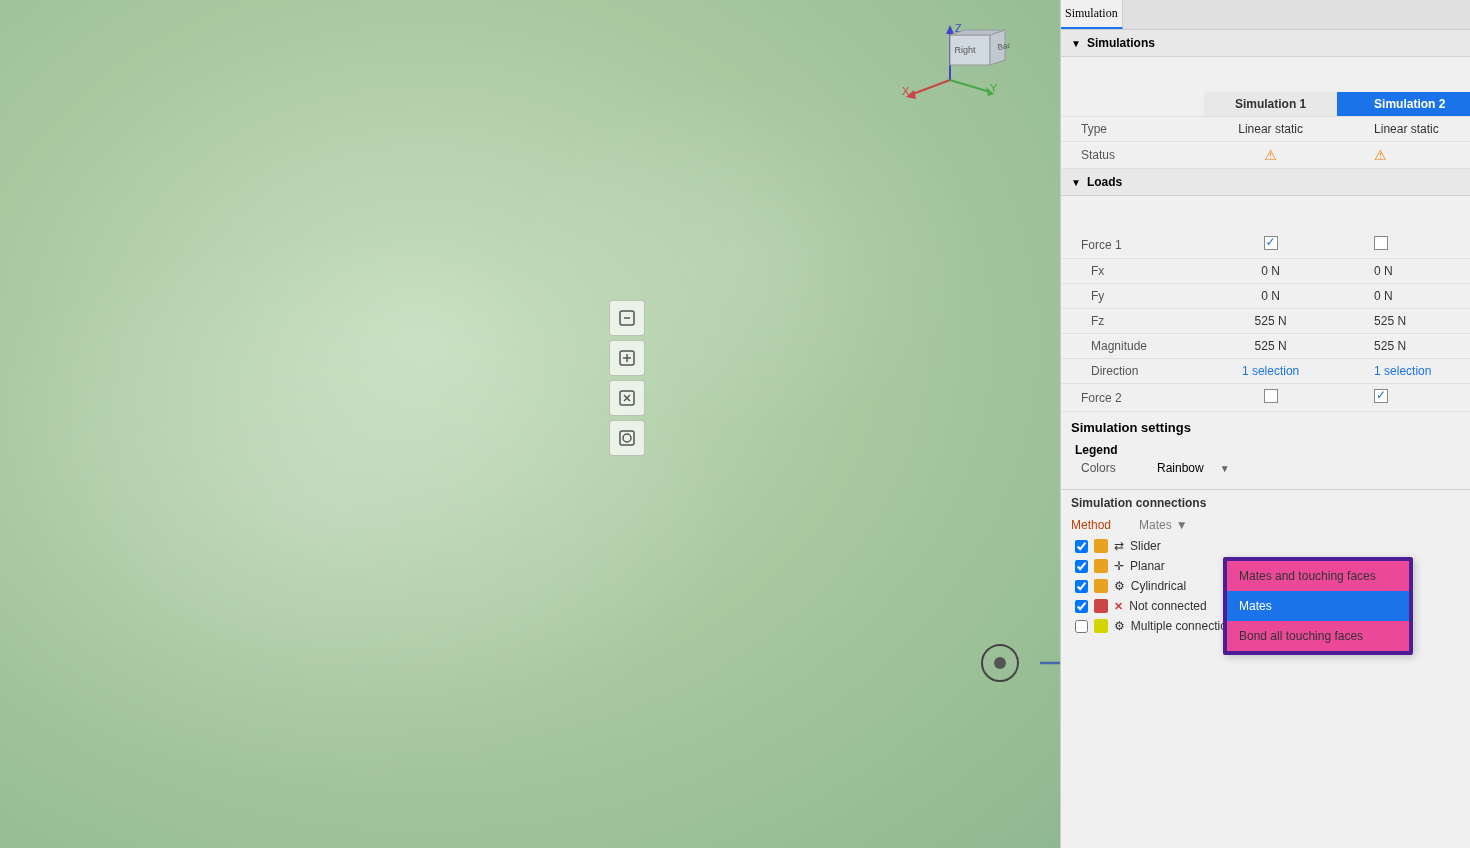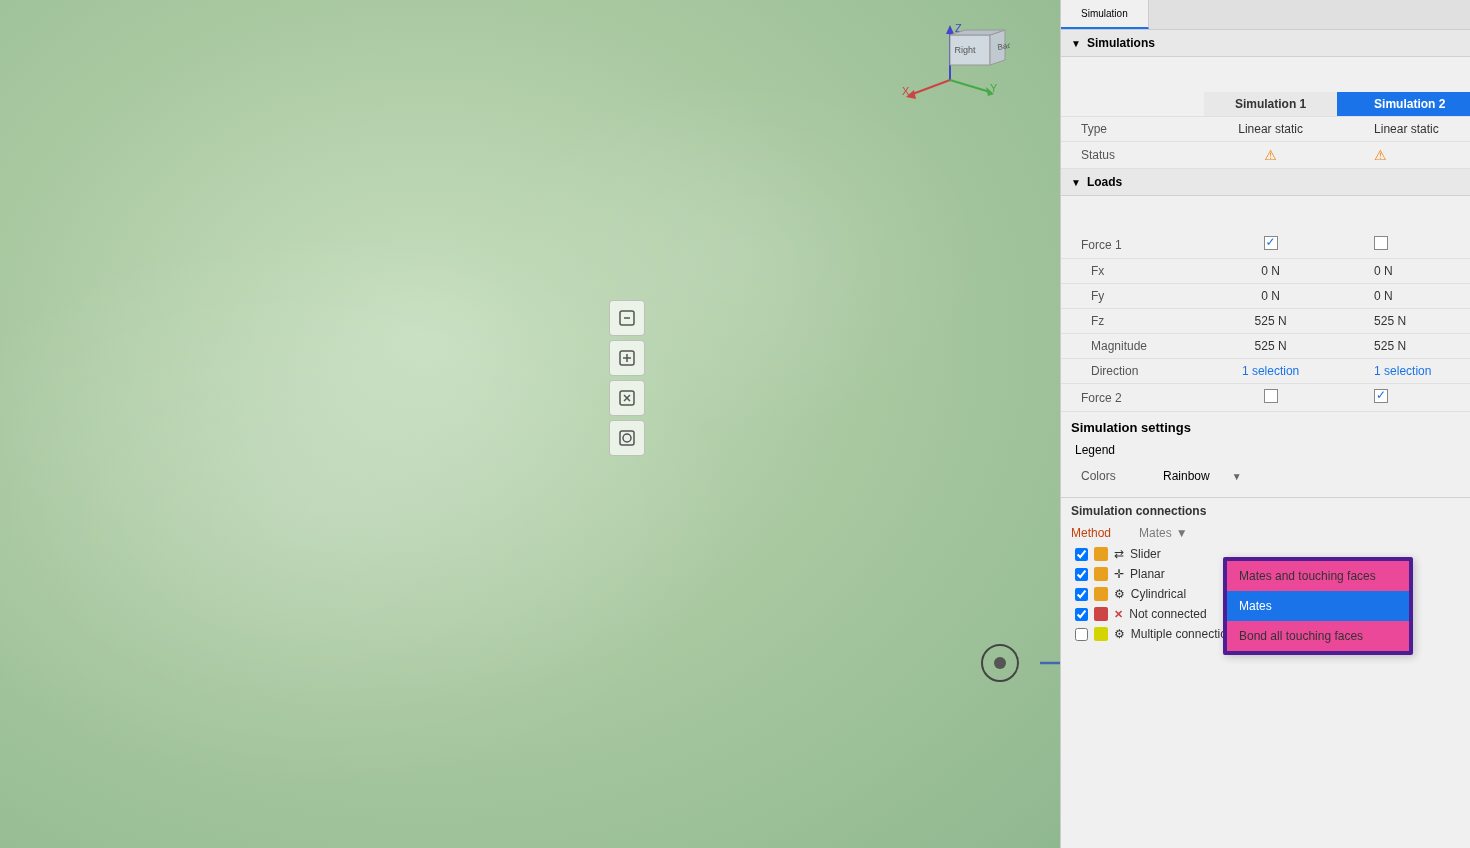--- a/index.html
+++ b/index.html
@@ -69,27 +69,28 @@
 
     
     .panel-tabs {
       display: flex;
       background: #e0e0e0;
       border-bottom: 1px solid #ccc;
       height: 30px;
     }
 
     .panel-tab {
-      padding: 6px 20px;
-      font-size: 10px;
+      padding: 6px 4px;
+      font-size: 12px;
       color: #555;
       cursor: pointer;
       border-right: 1px solid #ccc;
       display: flex;
       align-items: center;
+      font-family: Liberation Serif, serif;
     }
 
     .panel-tab.active {
       background: #f0f0f0;
       color: #000;
       border-bottom: 2px solid #1a73e8;
     }
 
     
     .section-header {
@@ -186,21 +187,21 @@
 
     .sim-settings-title {
       font-weight: bold;
       font-size: 13px;
       margin-bottom: 8px;
     }
 
     .legend-row {
       display: flex;
       align-items: center;
-      gap: 22px;
+      gap: 16px;
       margin-bottom: 6px;
       padding-left: 10px;
     }
 
     .legend-label {
       color: #555;
       width: 60px;
     }
 
     .dropdown-arrow {
@@ -476,21 +477,21 @@
           <span class="cb checked"></span>
         </td>
       </tr>
     </tbody>
   </table>
 
   <div class="sim-settings">
     <div style="display:flex; align-items:center; justify-content:space-between;">
       <div class="sim-settings-title">Simulation settings</div>
     </div>
-    <div style="font-size:12px; font-weight:normal; margin-bottom:12px; padding-left:4px;">Legend</div>
+    <div style="font-size:12px; font-weight:bold; margin-bottom:4px; padding-left:4px;">Legend</div>
     <div class="legend-row">
       <span class="legend-label">Colors</span>
       <span>Rainbow</span>
       <span class="dropdown-arrow">▼</span>
     </div>
   </div>
 
   <div>
     <div class="sim-connections-title">Simulation connections</div>
 

